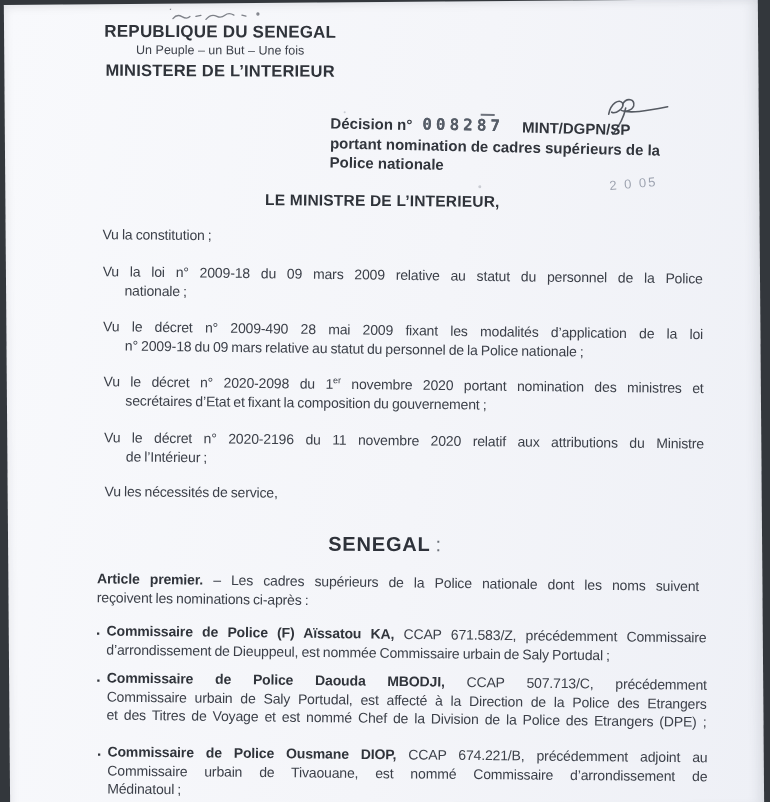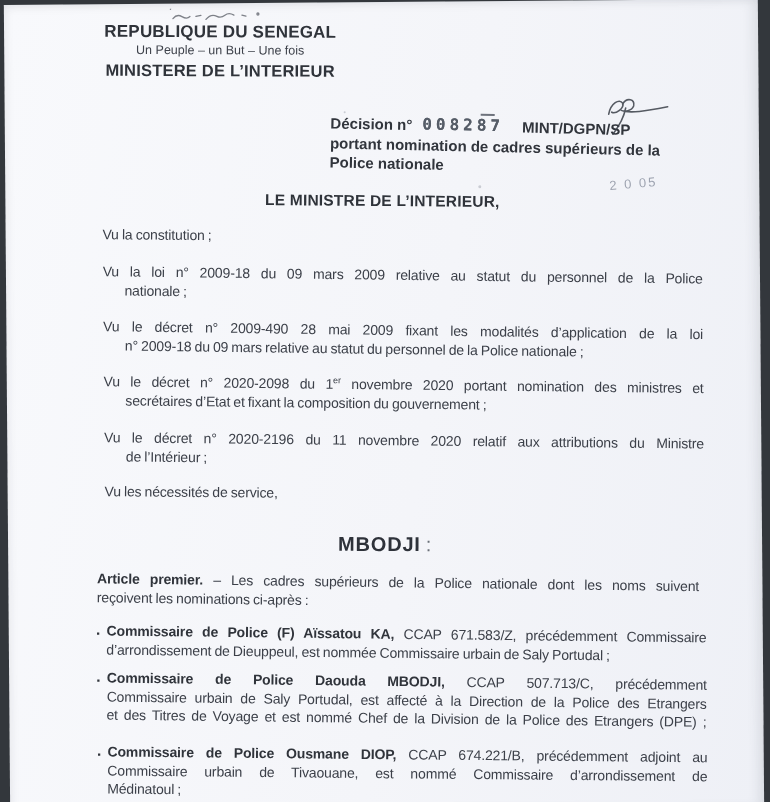--- a/index.html
+++ b/index.html
@@ -131,21 +131,21 @@
   <div class="abs bodytxt visa v5">
     <span class="ln just">Vu le décret n° 2020-2196 du 11 novembre 2020 relatif aux attributions du Ministre</span>
     <span class="ln hang">de l’Intérieur ;</span>
   </div>
 
   <div class="abs bodytxt visa v6">
     <span class="ln">Vu les nécessités de service,</span>
   </div>
 
   <div class="abs decide">
-    <span>MBODJI</span><span class="colon">:</span>
+    <span>SENEGAL</span><span class="colon">:</span>
   </div>
 
   <div class="abs bodytxt article">
     <span class="ln just"><b>Article premier.</b><span> – Les cadres supérieurs de la Police nationale dont les noms suivent</span></span>
     <span class="ln">reçoivent les nominations ci-après :</span>
   </div>
 
   <div class="abs bodytxt bullet b1">
     <span class="marker">▪</span>
     <div class="btxt">

